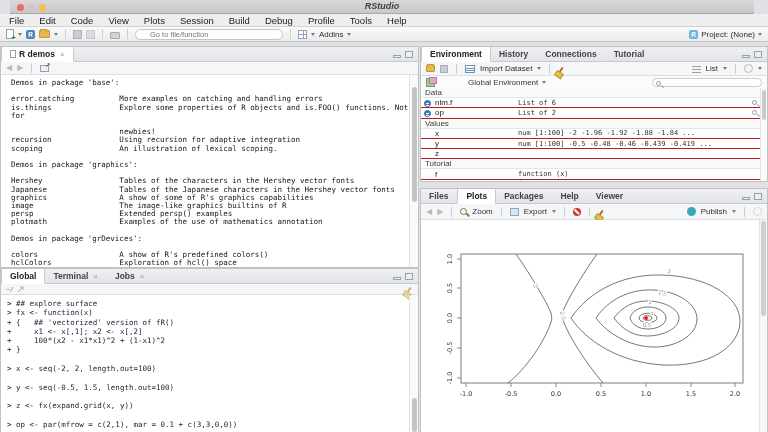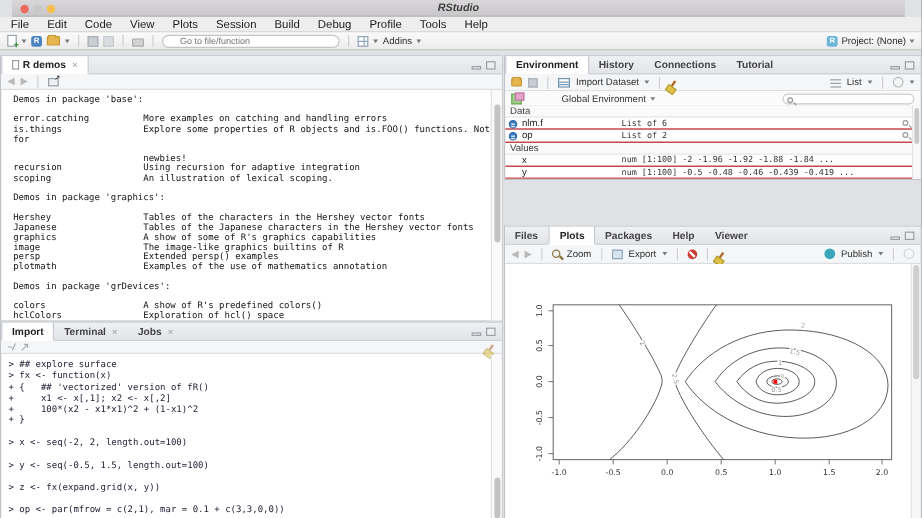--- a/index.html
+++ b/index.html
@@ -77,21 +77,21 @@
   .vsb { position:absolute; top:28px; right:0; bottom:0; width:9px; background:#fafafa; border-left:1px solid #e2e2e2; }
   .vsb .thumb { position:absolute; left:1.5px; width:5px; background:#c4c4c4; border-radius:3px; }
   
   #console-pane { left:0; top:222px; width:419px; height:168px; }
   #console-path { height:11px; }
   .wd { font-size:7.5px; color:#777; font-style:italic; }
   #console-content { position:absolute; left:0; top:27px; right:9px; bottom:0; overflow:hidden; }
   pre.console { font-family:"DejaVu Sans Mono", monospace; font-size:7.5px; line-height:9.3px;
     color:#23233a; padding:3px 0 0 6px; white-space:pre; }
   
-  #env-pane { left:420px; top:0; width:348px; height:104px; }
+  #env-pane { left:420px; top:0; width:348px; height:136px; }
   #env-toolbar { height:14px; }
   #env-scope { height:13px; background:#fbfbfc; border-bottom:1px solid #e0e2e5; display:flex; align-items:center; padding:0 5px; gap:4px; }
   .scope-label { font-size:8px; color:#333;margin-left:29px; }
   .envsearch { margin-left:auto; width:110px; height:9px; border:1px solid #ccc; border-radius:5px; background:#fff; font-size:7px; padding-left:12px; outline:none; position:relative; }
   #env-rows { position:absolute; left:0; top:41px; right:7px; bottom:0; overflow:hidden; }
   .esec { height:10px; line-height:10px; font-size:8px; color:#3d3d3d; padding-left:4px;
     background:#fafafa; border-bottom:1px solid #e6e6e6; }
   .erow { height:10.3px; display:flex; align-items:center; border-bottom:1px solid #b91c1c; position:relative; }
   .ename { font-size:8px; color:#222; padding-left:14px; width:97px; }
   .erow .dicon { position:absolute; left:3px; top:1.5px; width:7px; height:7px; border-radius:50%;
@@ -247,21 +247,21 @@
 glm.vr                  Some glm() examples from V&amp;R with several predictors</pre>
       </div>
       <div class="vsb">
         <div class="thumb" style="top:12px; height:115px"></div>
       </div>
     </div>
 
     <div class="pane" id="console-pane">
       <div class="tabstrip" id="console-tabs">
         <div class="tab active">
-            <span>Import</span>
+            <span>Global</span>
           </div>
           <div class="tab">
             <span>Terminal</span>
             <span class="x">×</span>
           </div>
           <div class="tab">
             <span>Jobs</span>
             <span class="x">×</span>
           </div>
           <div class="winbtns">

